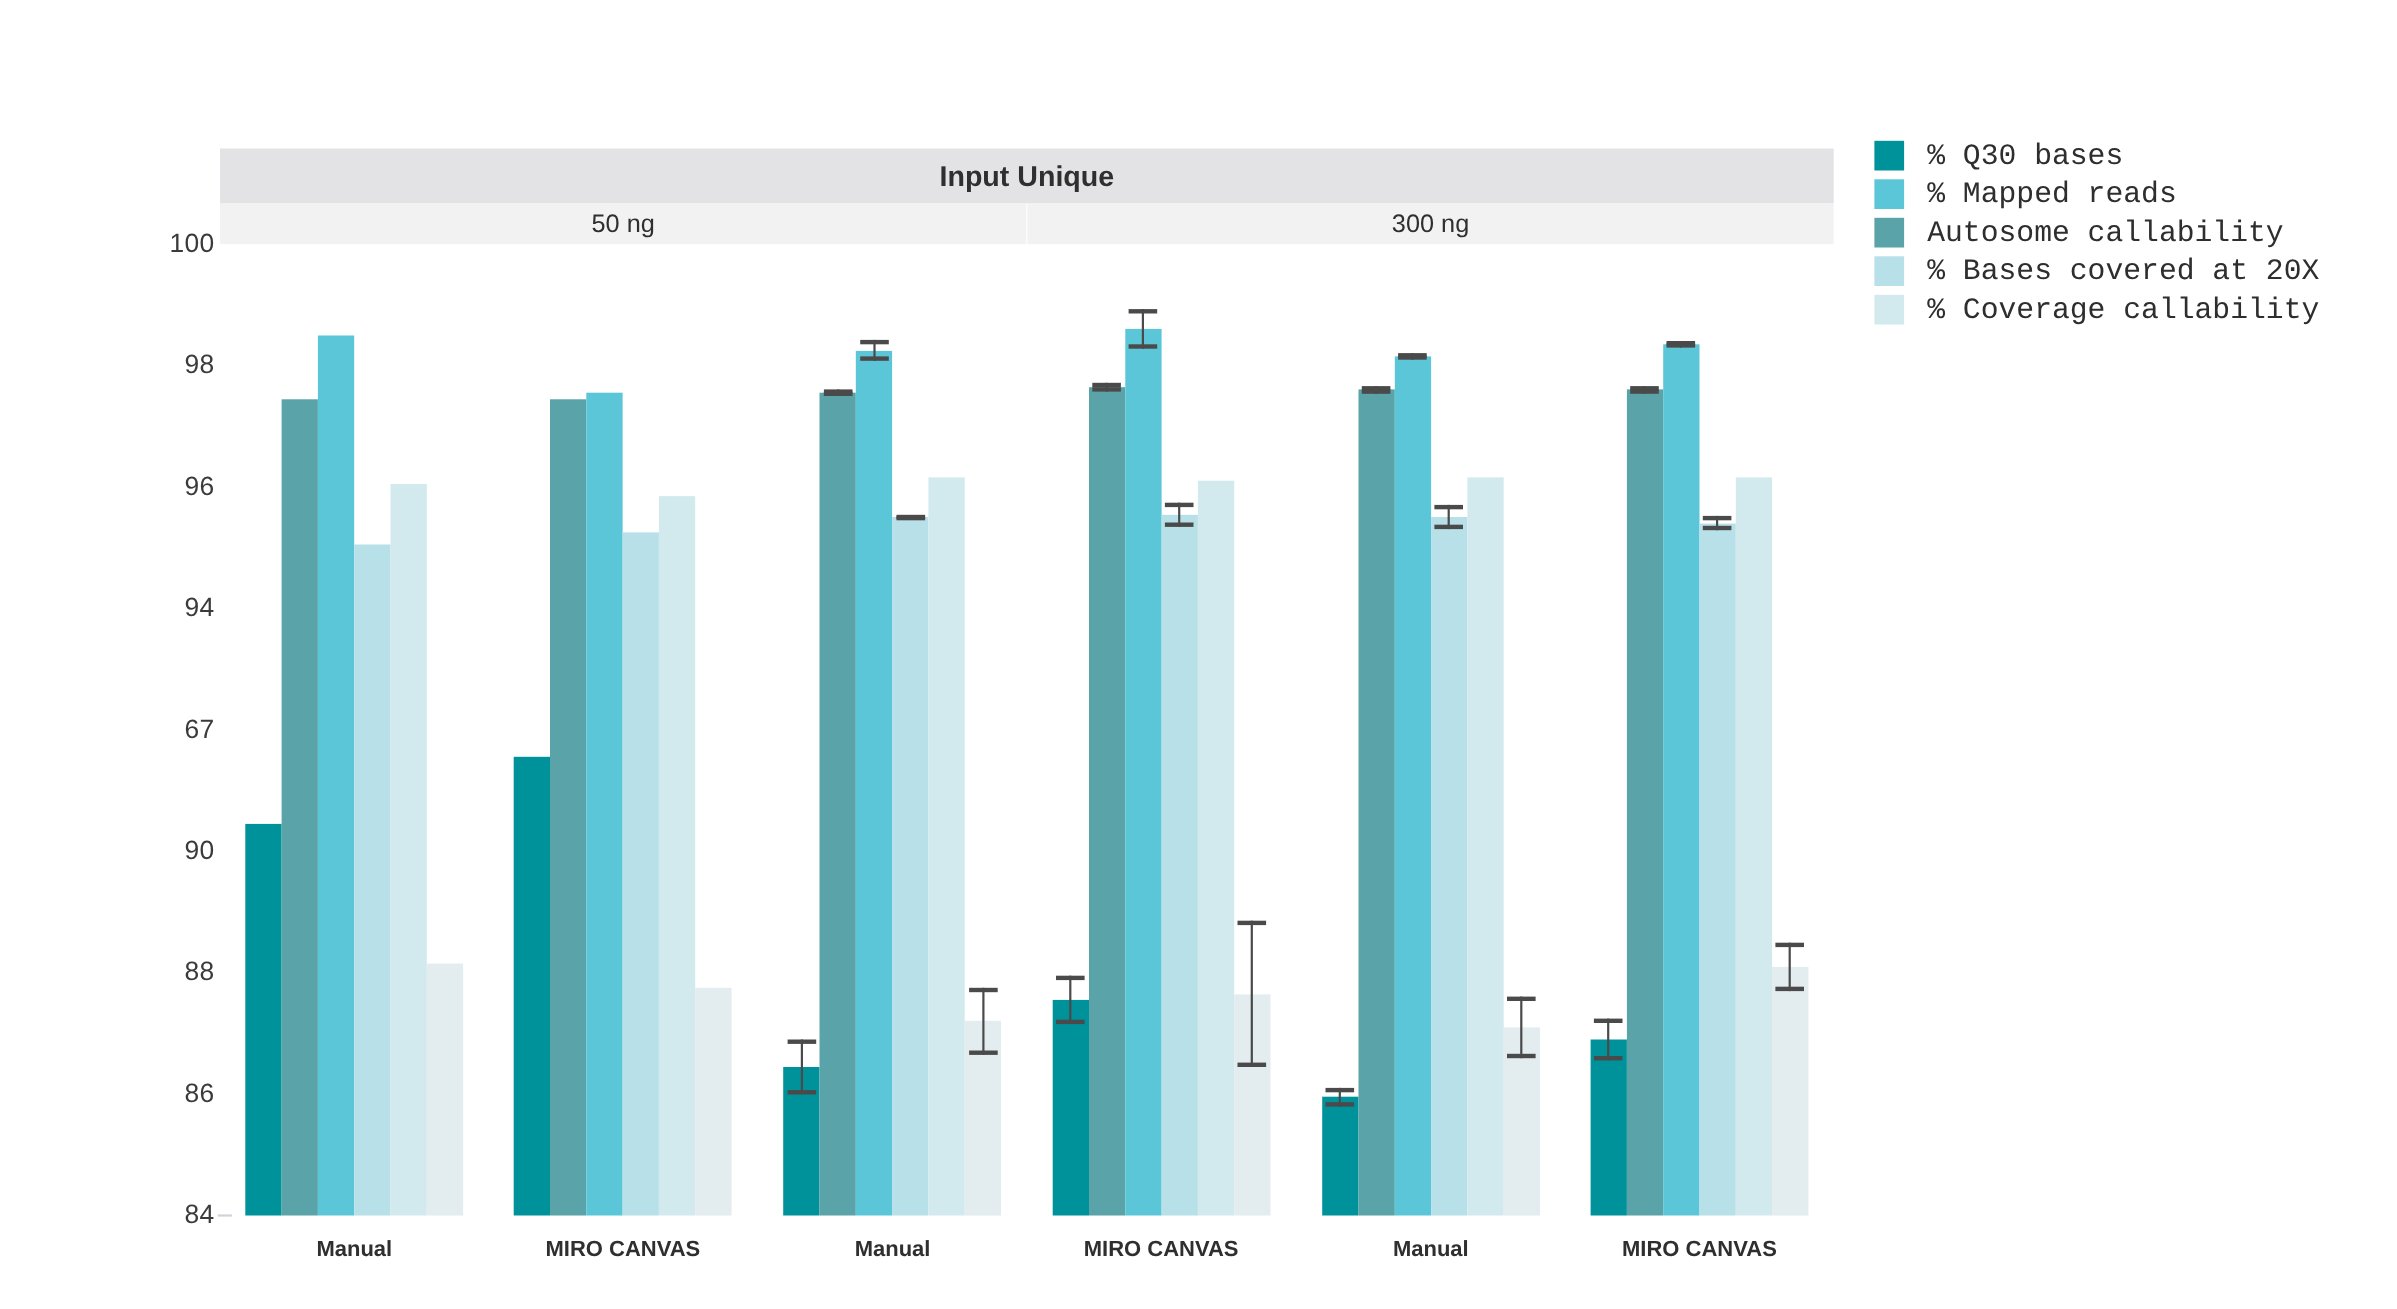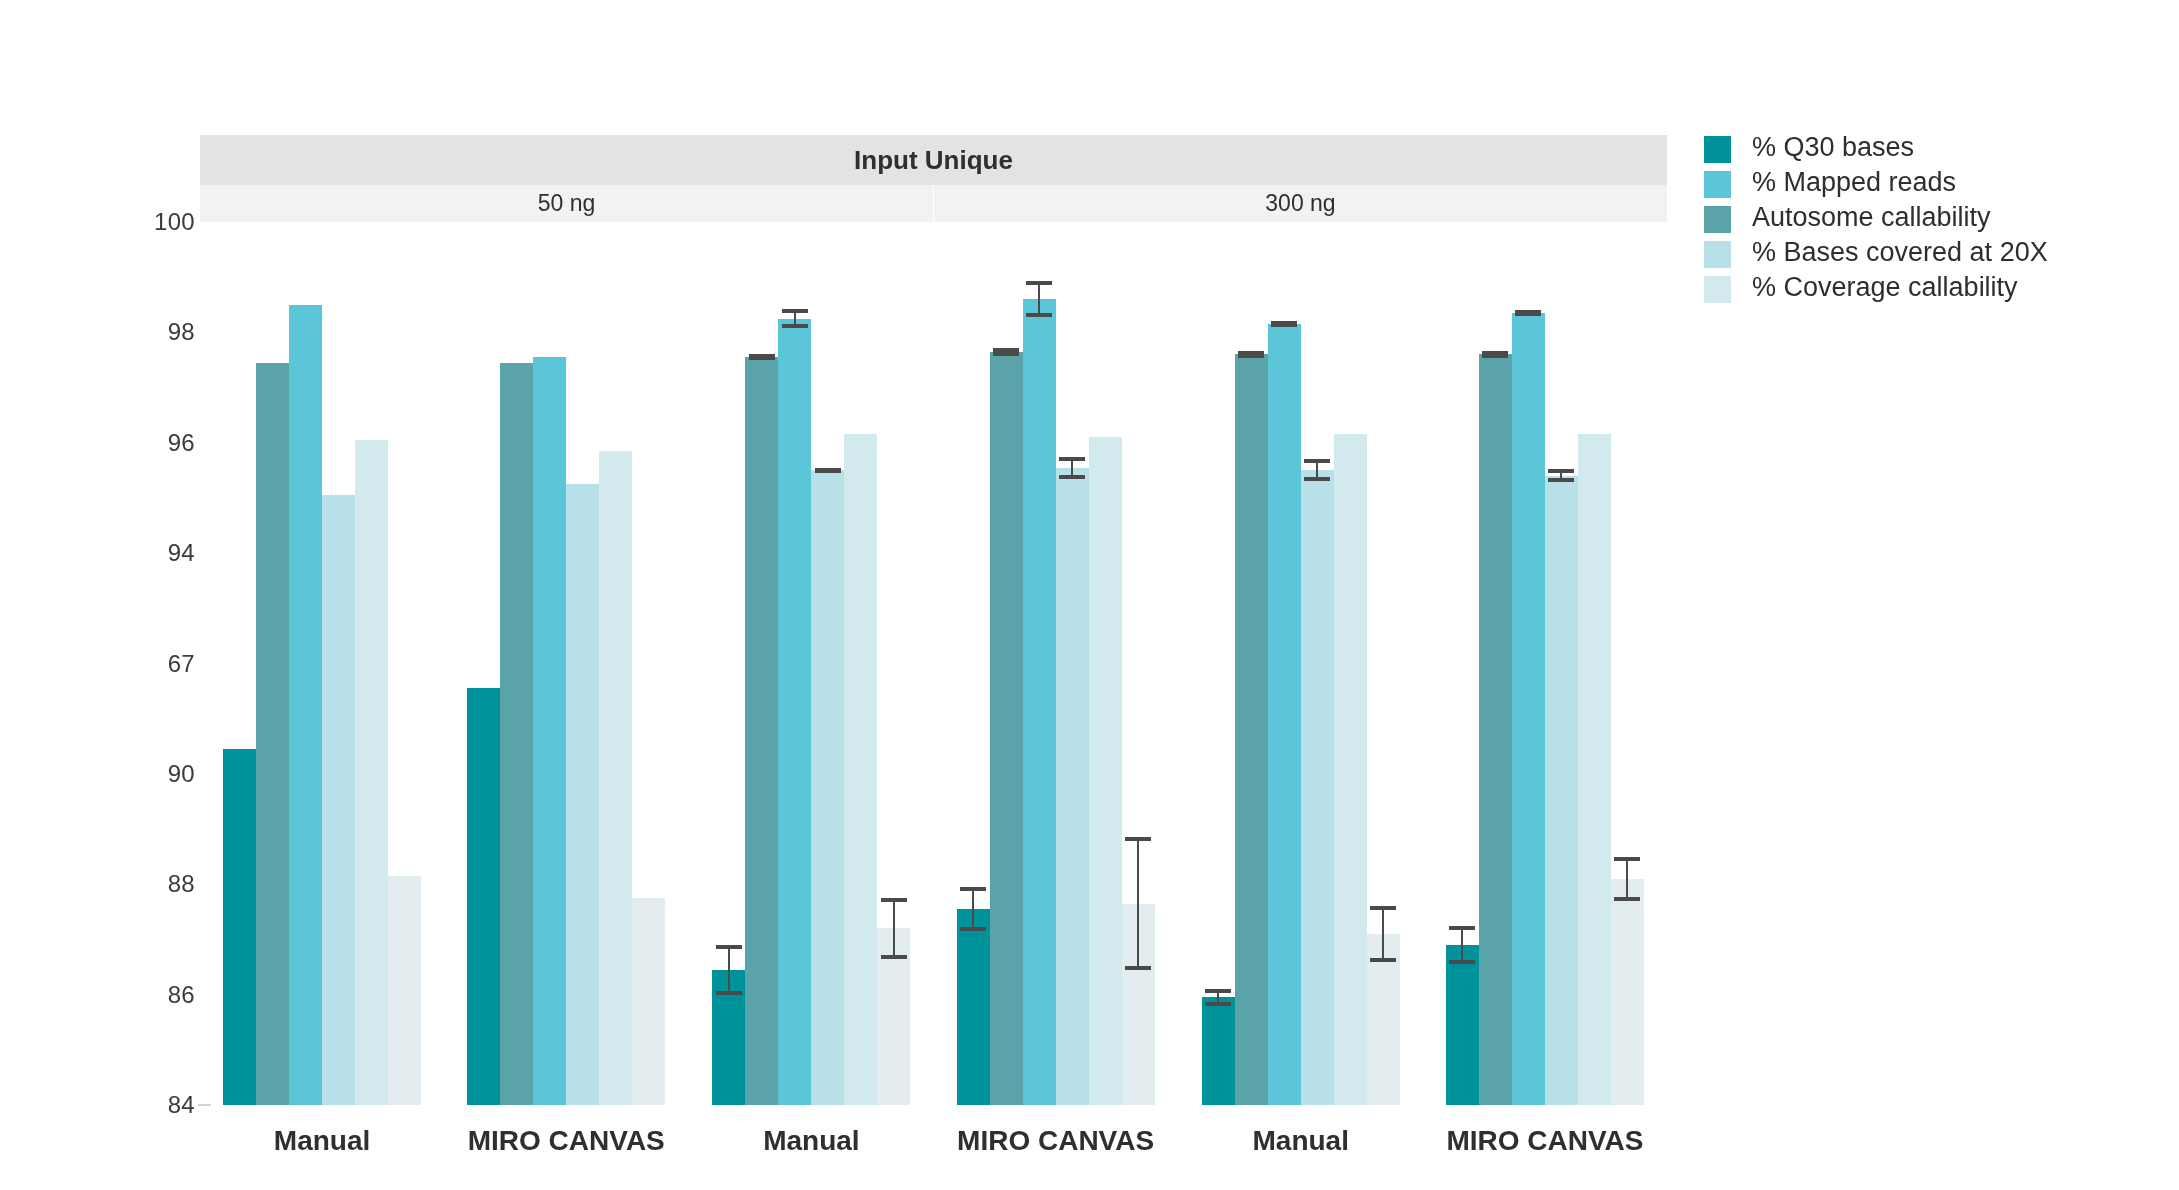--- a/index.html
+++ b/index.html
@@ -143,38 +143,39 @@
   }
   .xpanel {
     flex: 1 1 0;
     display: flex;
     margin-right: 1px;
   }
   .xpanel:last-child { margin-right: 0; }
   .xlabel {
     flex: 1 1 0;
     text-align: center;
-    font-size: 28px;
+    font-size: 20px;
     font-weight: bold;
     color: #2f2f2f;
     padding-top: 20px;
     white-space: nowrap;
   }
 
   
   #legend {
     position: absolute;
     left: 1704px;
     top: 128px;
     width: 430px;
   }
   .legend-item {
     display: flex;
-    align-items: flex-end;
+    align-items: flex-start;
     height: 35px;
+    font-family: Liberation Mono, monospace;
   }
   .legend-swatch {
     width: 27px; height: 27px;
     flex: 0 0 27px;
   }
   .legend-label {
     margin-left: 21px;
     font-size: 27px;
     color: #2e2e2e;
     white-space: nowrap;

